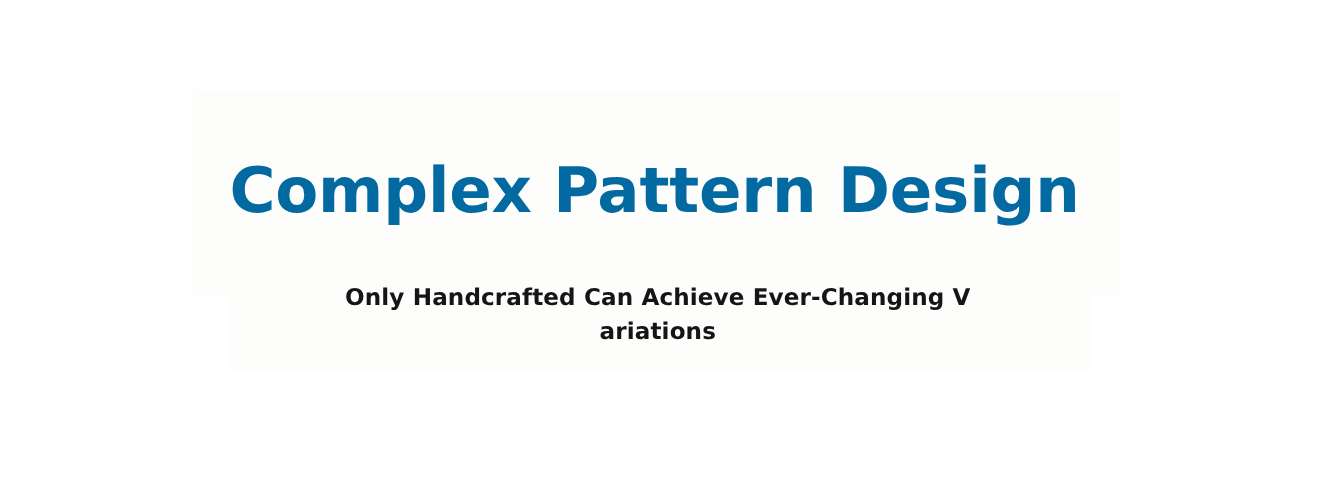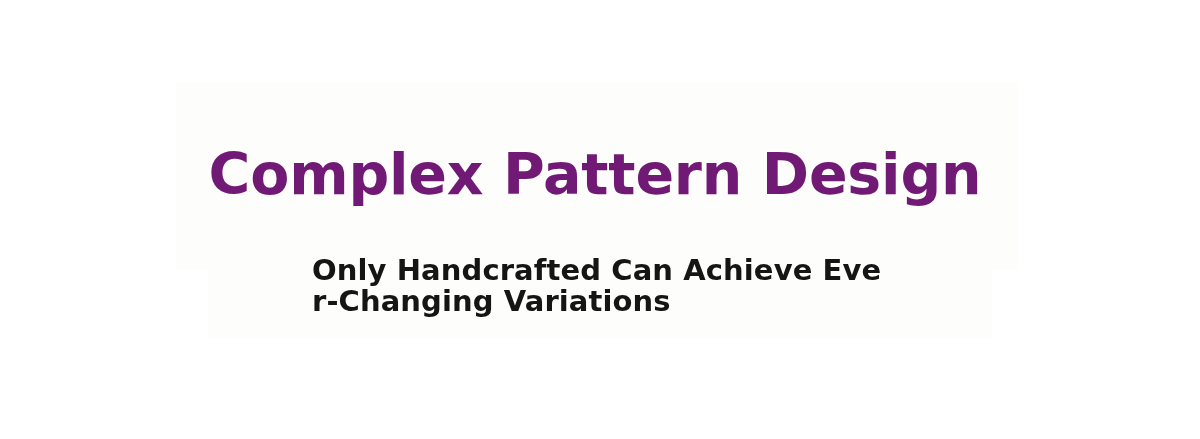--- a/index.html
+++ b/index.html
@@ -52,37 +52,37 @@
     position: absolute;
     left: 0;
     top: 140px;
     width: 1190px;
     text-align: center;
     font-family: "DejaVu Sans", sans-serif;
     font-size: 57px;
     font-weight: 700;
     line-height: 68px;
     letter-spacing: -0.2px;
-    color: #701a75;
+    color: #0369a1;
     white-space: nowrap;
   }
 
   
   #page-subtitle {
     position: absolute;
     left: 312px;
     top: 255px;
     width: 572px;
     font-family: "DejaVu Sans", sans-serif;
-    font-size: 29px;
+    font-size: 21px;
     font-weight: 700;
     line-height: 31px;
     letter-spacing: 0.1px;
     color: #151515;
-    text-align: left;
+    text-align: center;
     overflow-wrap: break-word;
     word-break: break-all;
   }
 </style>
 </head>
 <body>
 
 <div id="canvas">
 
   <div class="plate" id="plate-upper"></div>

